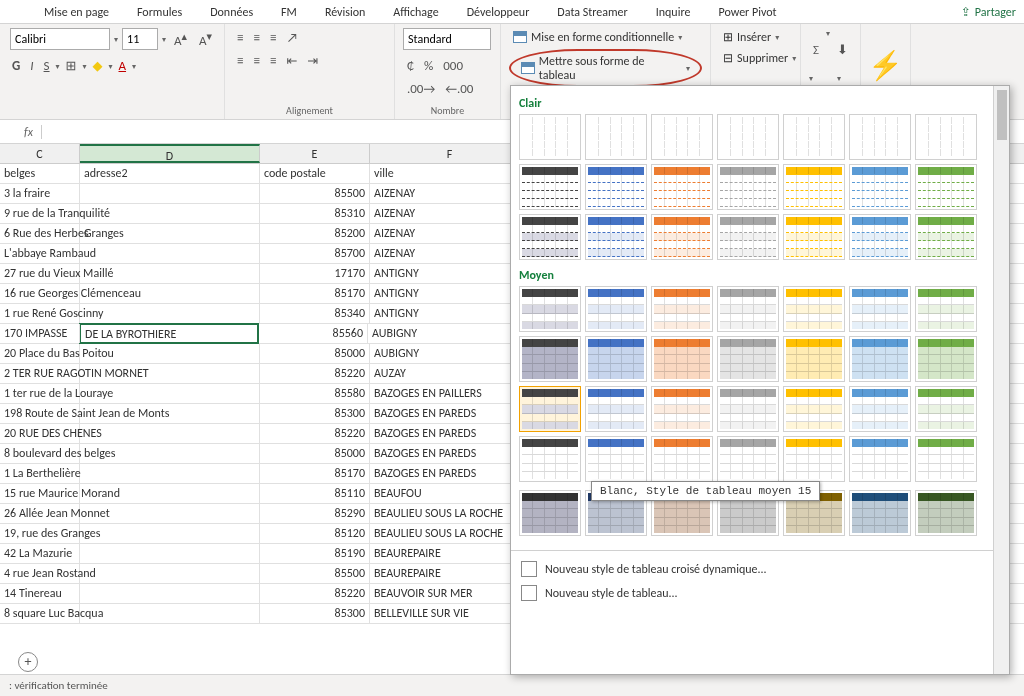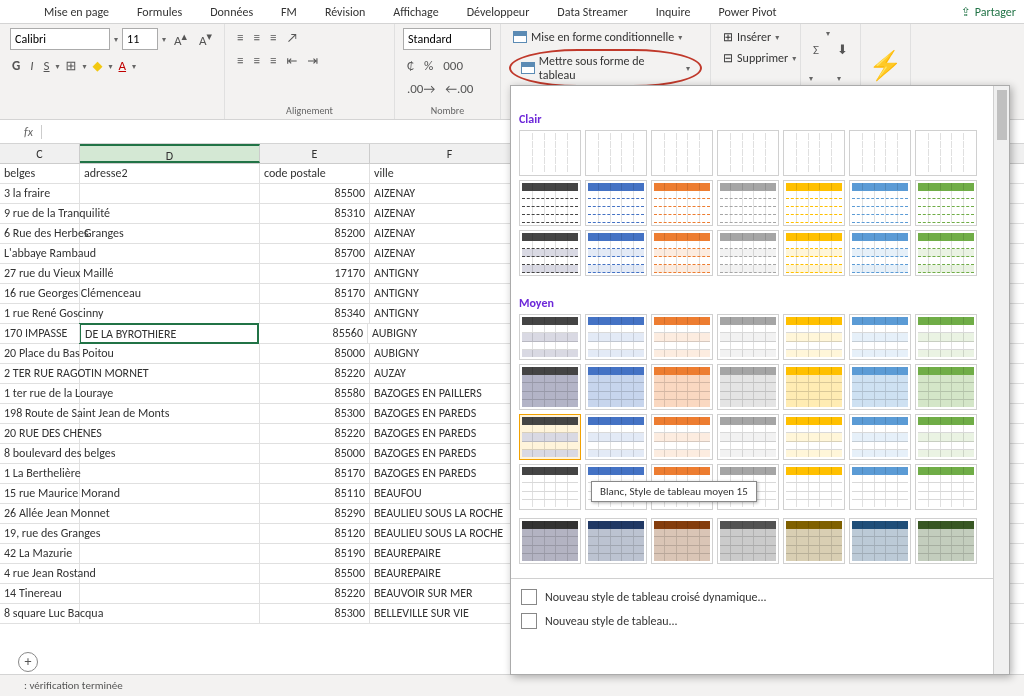--- a/index.html
+++ b/index.html
@@ -62,36 +62,36 @@
 .c-F { width: 160px; }
 .sel-cell { border: 2px solid #217346; margin: -1px; }
 
 .overflow-c { position: relative; z-index: 1; }
 
 
 .gallery { position: absolute; top: 85px; left: 510px; width: 500px; height: 590px; background: #fff; border: 1px solid #ababab; box-shadow: 2px 2px 8px rgba(0,0,0,0.3); z-index: 100; overflow: hidden; }
 .gallery-scroll { position: absolute; right: 0; top: 0; bottom: 0; width: 16px; background: #f0f0f0; border-left: 1px solid #d0d0d0; }
 .gallery-scroll::after { content: ''; position: absolute; top: 4px; left: 3px; width: 10px; height: 50px; background: #c0c0c0; }
 .gallery-content { padding: 6px 8px; }
-.section-title { font-size: 12px; font-weight: 600; color: #6d28d9; margin: 20px 0 4px; }
+.section-title { font-size: 12px; font-weight: 600; color: #15803d; margin: 4px 0 4px; }
 .thumbs { display: flex; flex-wrap: wrap; gap: 4px; margin-bottom: 8px; }
 .thumb { width: 62px; height: 46px; border: 1px solid #d0d0d0; cursor: pointer; padding: 2px; background: #fff; position: relative; }
 .thumb-inner { width: 100%; height: 100%; display: flex; flex-direction: column; }
 .th-row { flex: 1; border-bottom: 1px solid rgba(0,0,0,0.15); display: flex; }
 .th-row:last-child { border-bottom: none; }
 .th-cell { flex: 1; border-right: 1px solid rgba(0,0,0,0.12); }
 .th-cell:last-child { border-right: none; }
 
 .gallery-footer { border-top: 1px solid #d0d0d0; padding: 6px 8px; }
 .footer-item { display: flex; align-items: center; gap: 8px; padding: 4px 2px; font-size: 12px; cursor: pointer; }
 .footer-icon { width: 16px; height: 16px; border: 1px solid #888; display: inline-block; }
 
-.tooltip { position: absolute; top: 395px; left: 80px; background: #fff; border: 1px solid #888; padding: 3px 8px; font-size: 11px; color: #333; box-shadow: 1px 1px 3px rgba(0,0,0,0.3); z-index: 200; }
-
-.statusbar { position: absolute; bottom: 0; left: 0; right: 0; height: 22px; background: #f3f2f1; border-top: 1px solid #d4d4d4; display: flex; align-items: center; padding-left: 24px; font-size: 11px; color: #555; }
+.tooltip { position: absolute; top: 395px; left: 80px; background: #fff; border: 1px solid #888; padding: 3px 8px; font-size: 11px; color: #333; box-shadow: 1px 1px 3px rgba(0,0,0,0.3); z-index: 200; font-family: Liberation Mono, monospace; }
+
+.statusbar { position: absolute; bottom: 0; left: 0; right: 0; height: 22px; background: #f3f2f1; border-top: 1px solid #d4d4d4; display: flex; align-items: center; padding-left: 9px; font-size: 11px; color: #555; }
 .sheet-add { position: absolute; bottom: 24px; left: 18px; width: 20px; height: 20px; border: 1px solid #888; border-radius: 50%; text-align: center; line-height: 18px; font-size: 14px; color: #555; cursor: pointer; }
 
 .icon-tbl { display: inline-block; width: 14px; height: 12px; border: 1px solid #5b8bb4; background: linear-gradient(#5b8bb4 40%, #fff 40%); }
 </style>
 </head>
 <body>
 
 <div class="ribbon-tabs">
   <span class="ribbon-tab">Mise en page</span>
   <span class="ribbon-tab">Formules</span>

